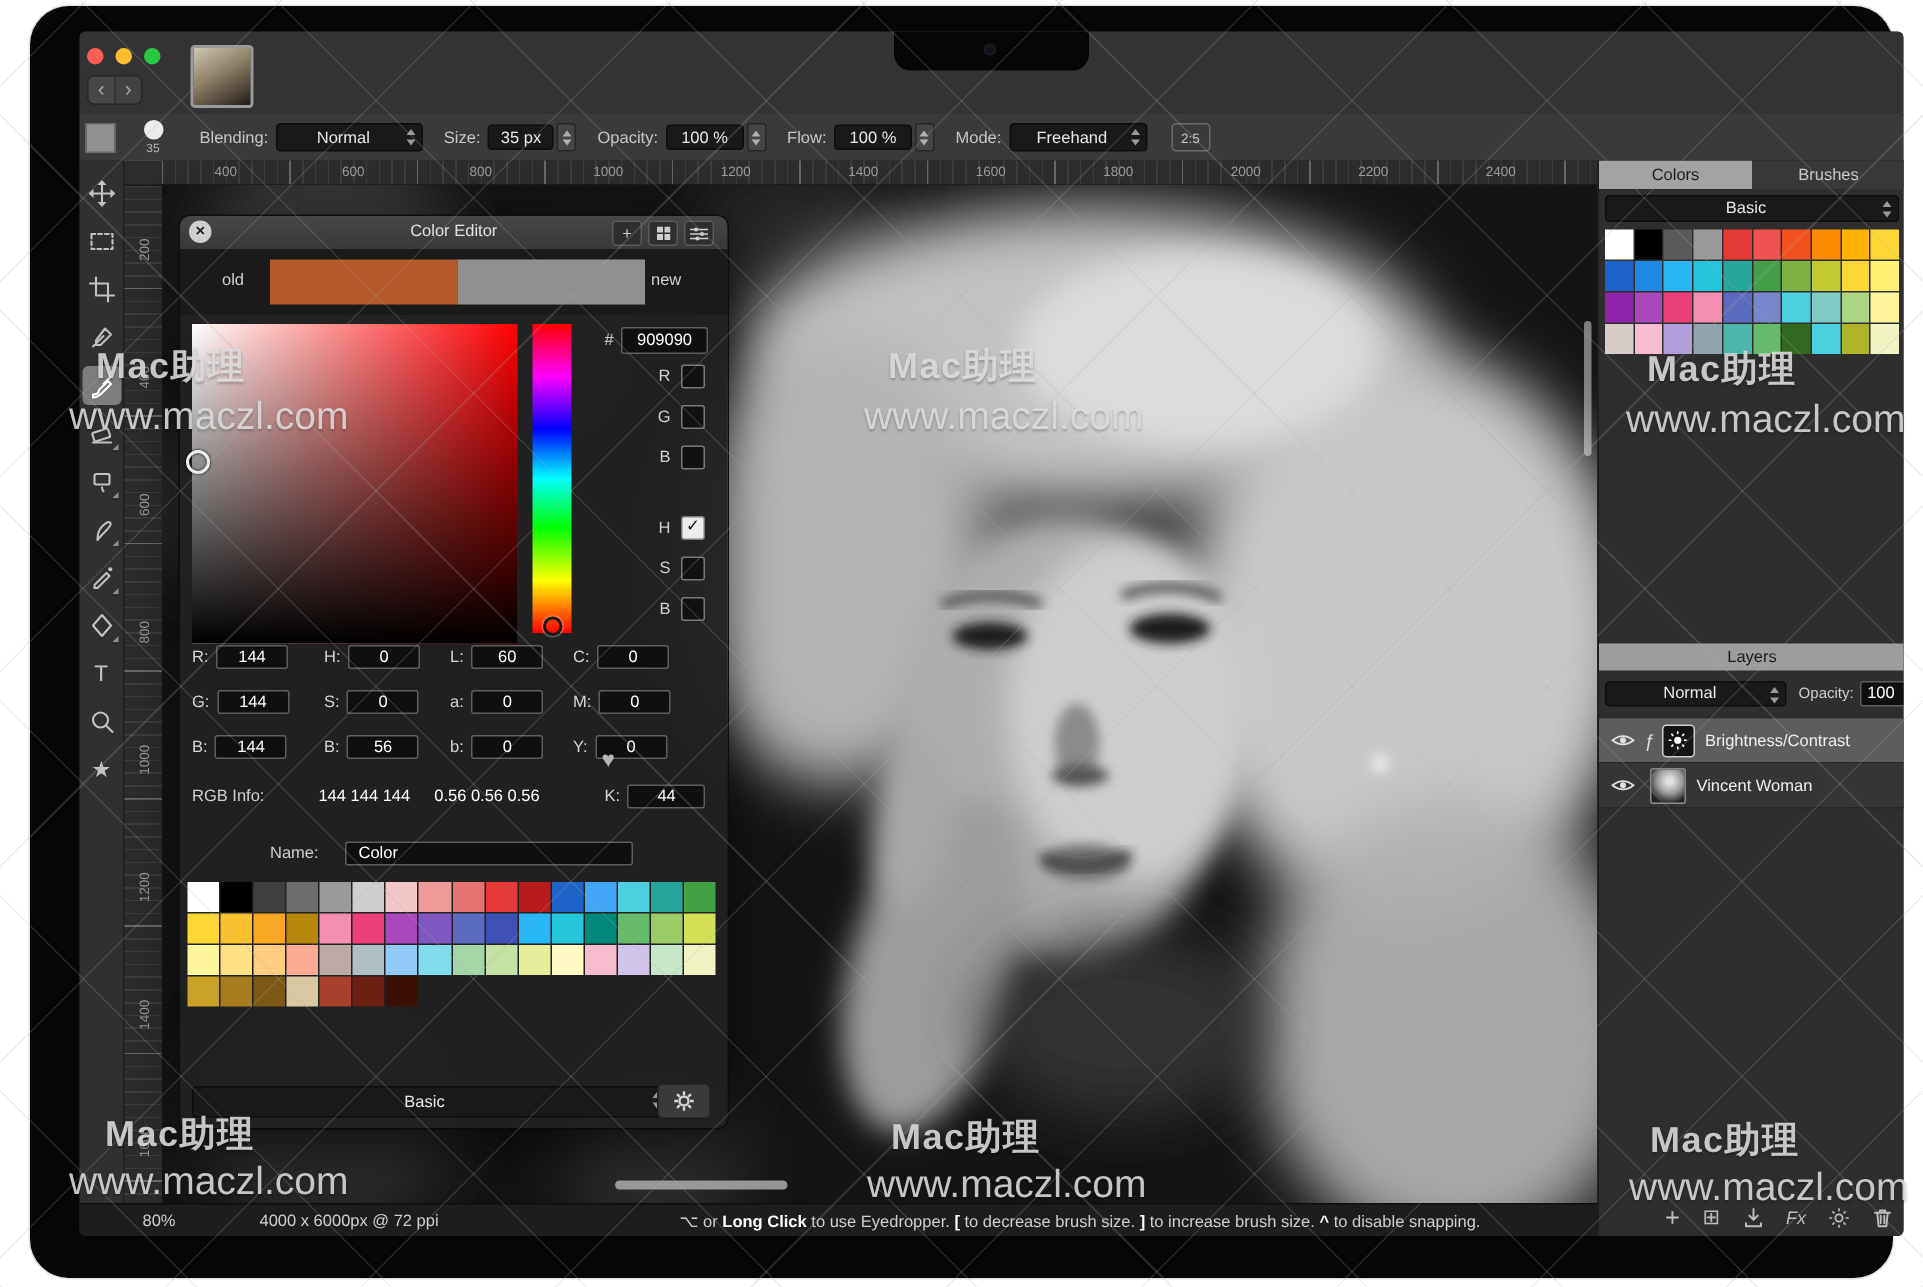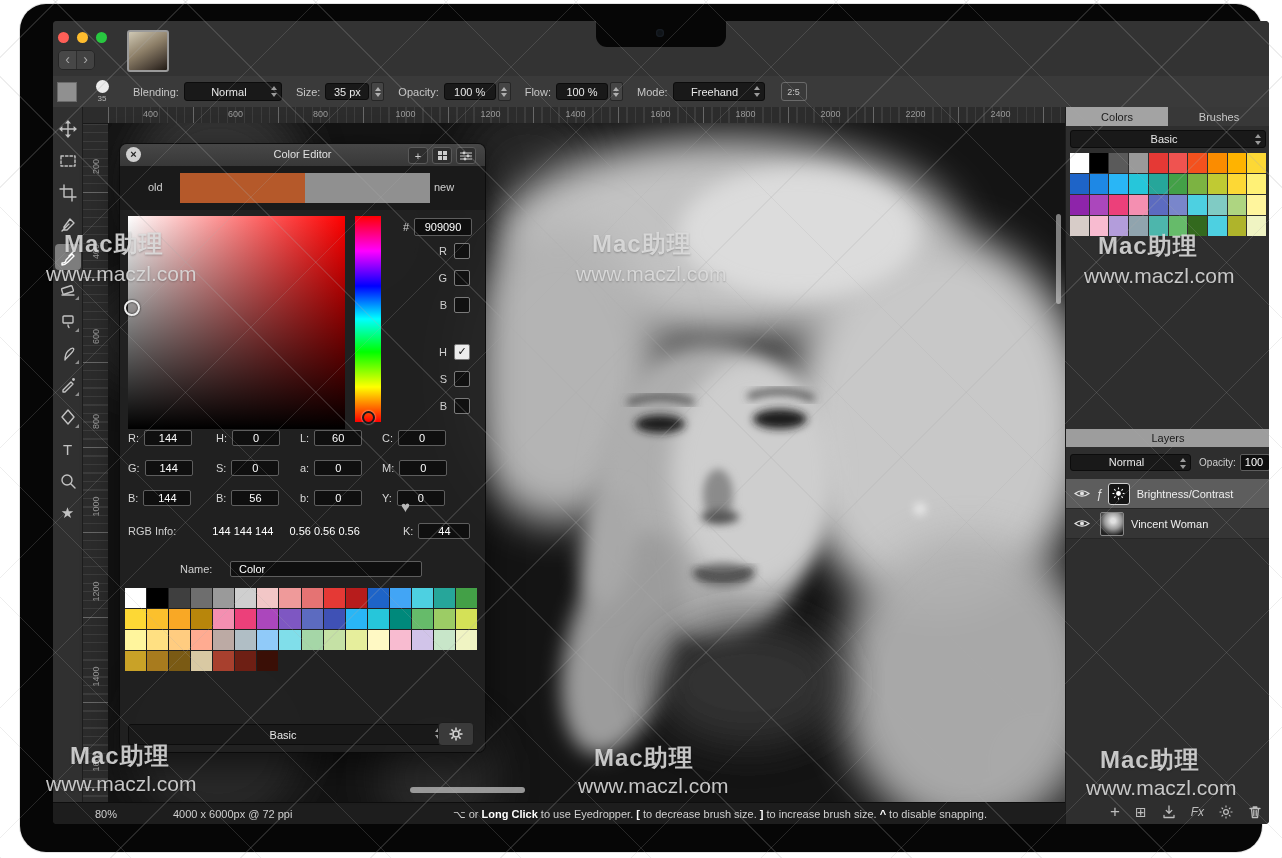--- a/index.html
+++ b/index.html
@@ -179,21 +179,21 @@
   .sb-doc{position:absolute;left:120px;top:5px;}
   .sb-hints{position:absolute;left:400px;top:5px;white-space:nowrap;}
   .sb-hints .b{font-weight:bold;color:#ffffff;}
   
   .wm-lines{position:absolute;left:0;top:0;width:1282px;height:858px;z-index:60;pointer-events:none;
     background-image:repeating-linear-gradient(45deg,rgba(170,170,170,.20) 0 1px,transparent 1px 92px),
       repeating-linear-gradient(-45deg,rgba(170,170,170,.20) 0 1px,transparent 1px 92px);}
   .wm-text{position:absolute;z-index:61;pointer-events:none;color:rgba(222,222,222,.88);
     text-shadow:0 1px 2px rgba(0,0,0,.25);}
   .wm-brand{font-size:24px;font-weight:bold;letter-spacing:1px;}
-  .wm-site{font-size:21px;}
+  .wm-site{font-size:26px;}
 </style>
 </head>
 <body>
 
 <div class="laptop">
   <div class="screen">
 
     <div class="titlebar">
       <div class="traffic">
         <span class="t-close"></span>

